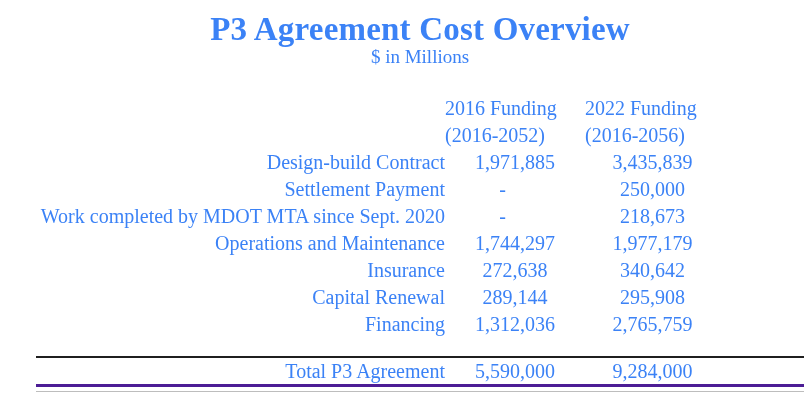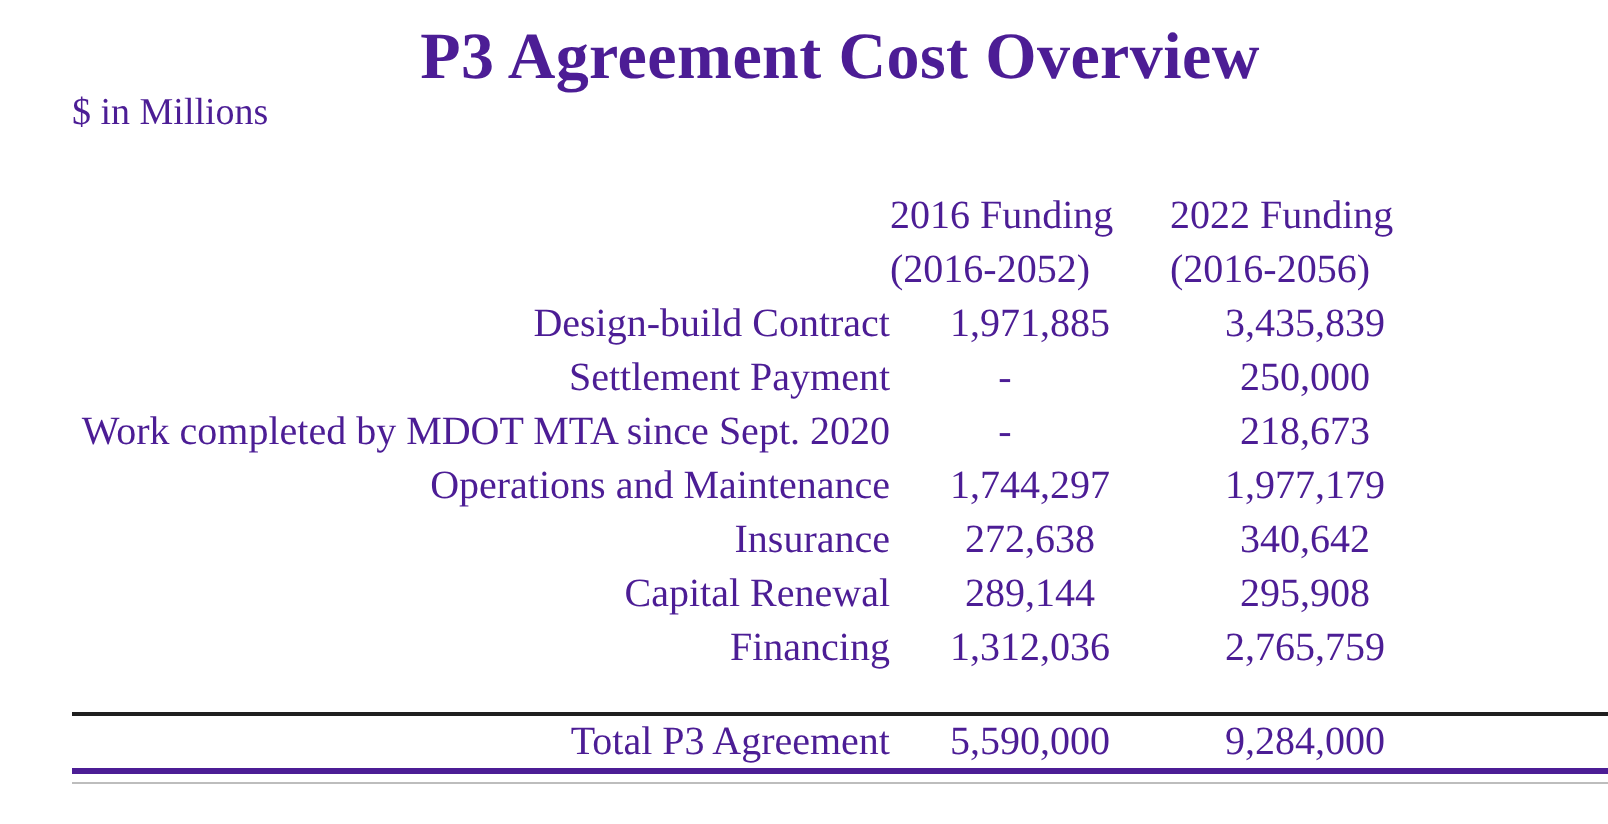--- a/index.html
+++ b/index.html
@@ -2,36 +2,37 @@
 <html><head>
 <meta charset="utf-8">
 <style>
   * { margin: 0; padding: 0; box-sizing: border-box; }
   body { background: #ffffff; }
   .page {
     position: relative;
     width: 804px;
     height: 412px;
     background: #ffffff;
-    color: #4c1d95;
+    color: #3b82f6;
     font-family: "Liberation Serif", serif;
     padding: 12px 0 0 36px;
     overflow: hidden;
   }
   .title {
     font-size: 33px;
     font-weight: bold;
     line-height: 34px;
     text-align: center;
     letter-spacing: 0.2px;
     white-space: nowrap;
   }
   .subtitle {
     font-size: 19px;
     line-height: 22px;
+    text-align: center;
   }
   table.cost-table {
     width: 768px;
     margin-top: 27px;
     border-collapse: collapse;
     table-layout: fixed;
     font-size: 20px;
   }
   col.c-label  { width: 409px; }
   col.c-v2016  { width: 140px; }

